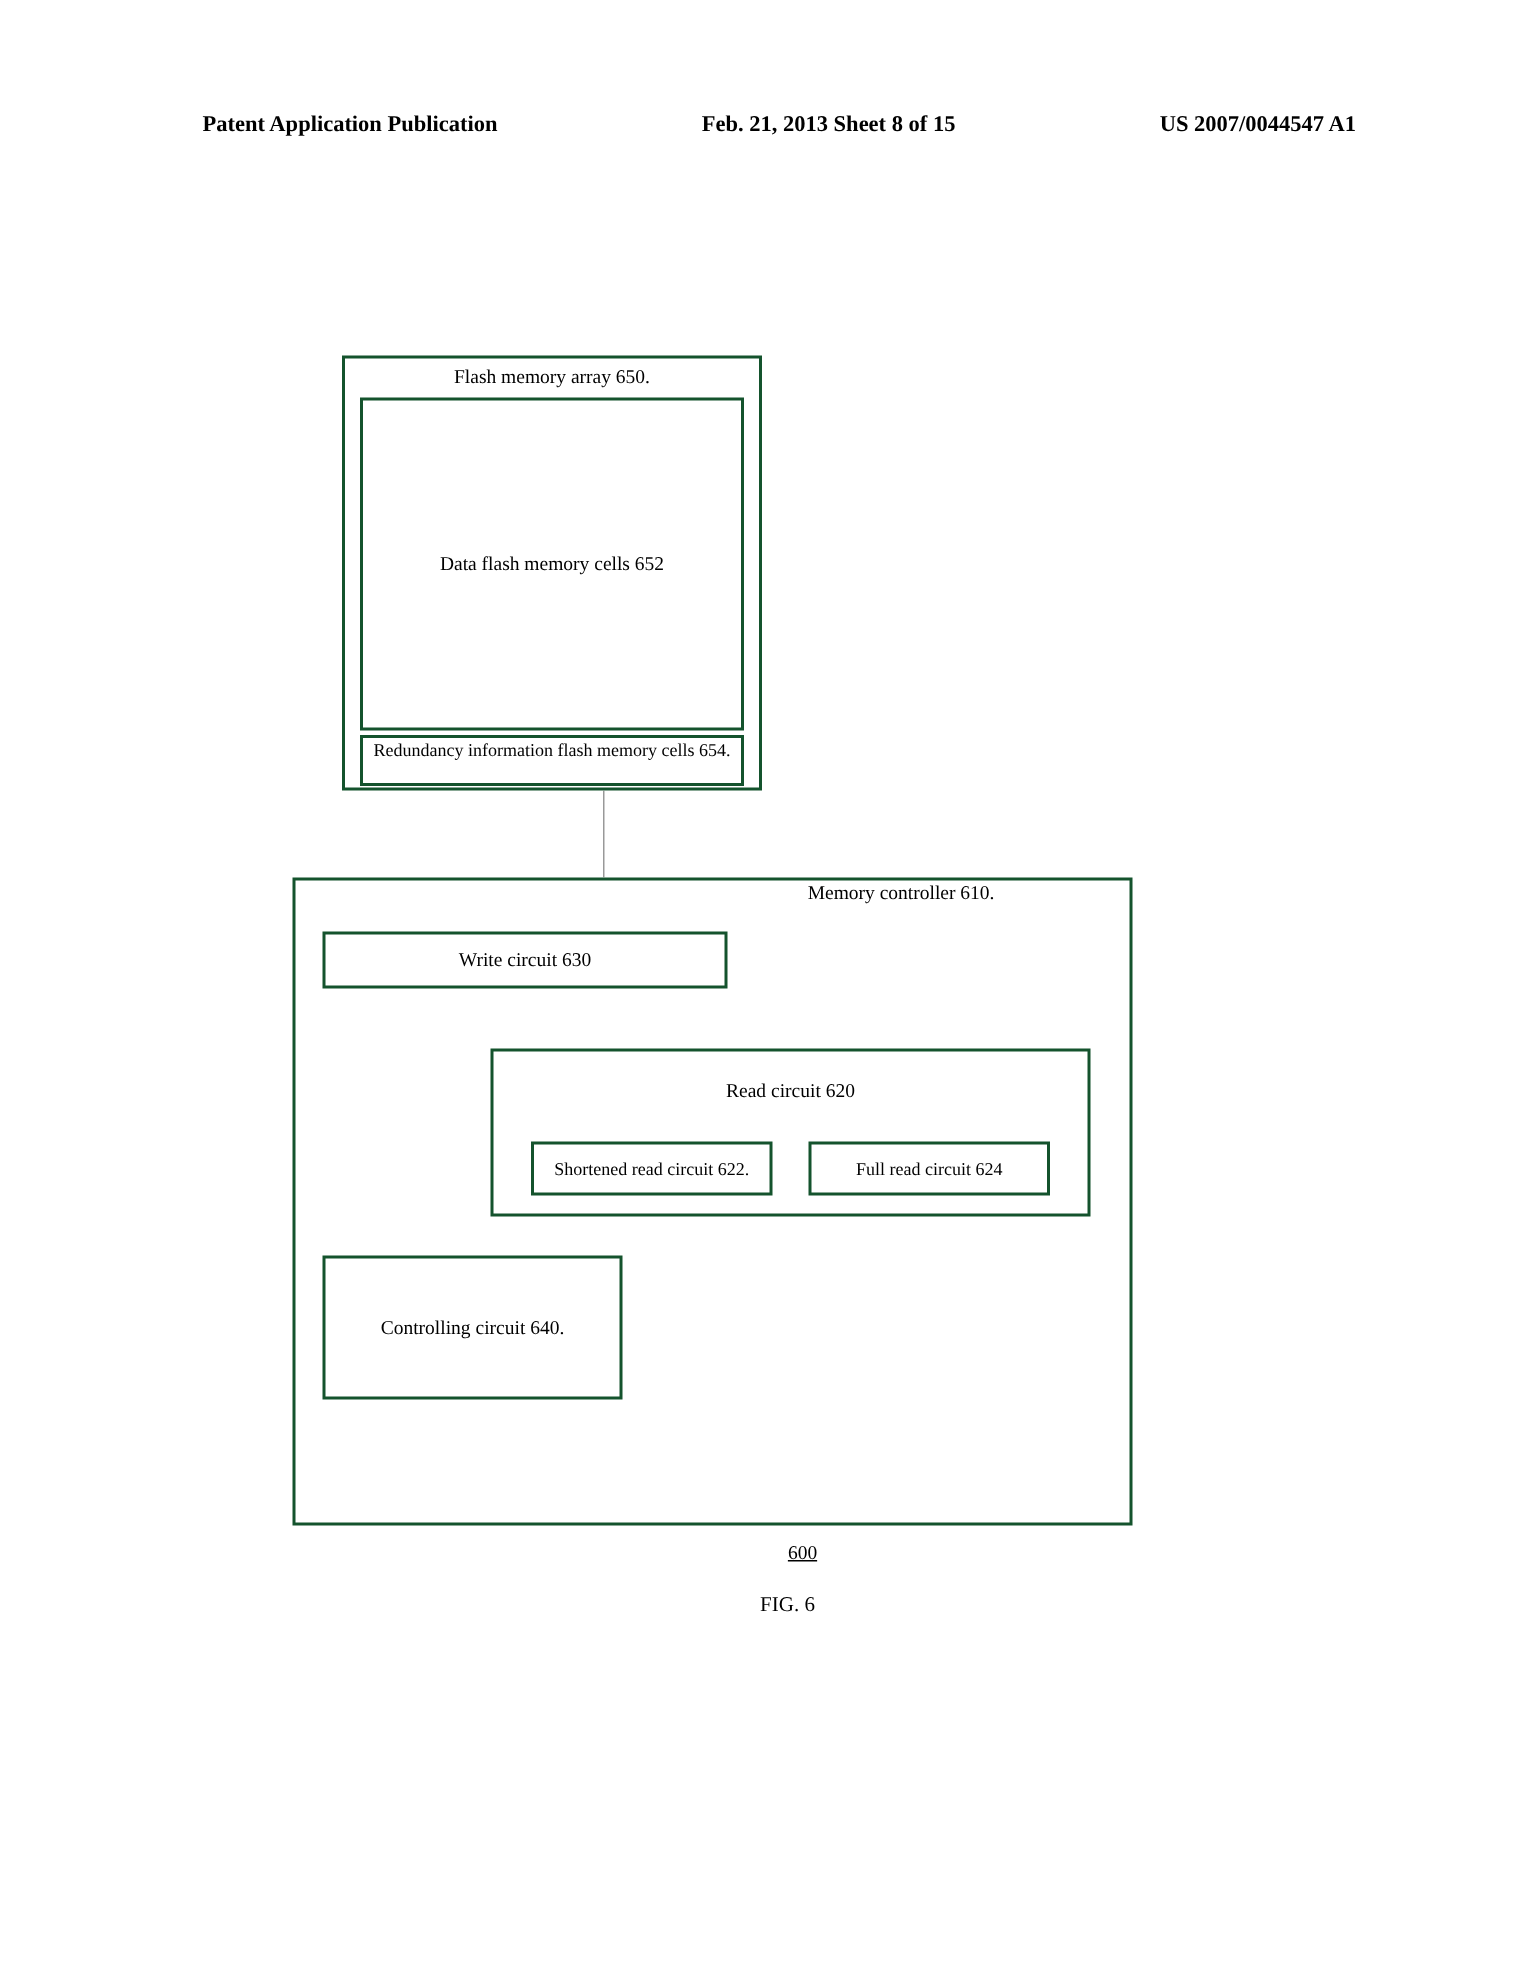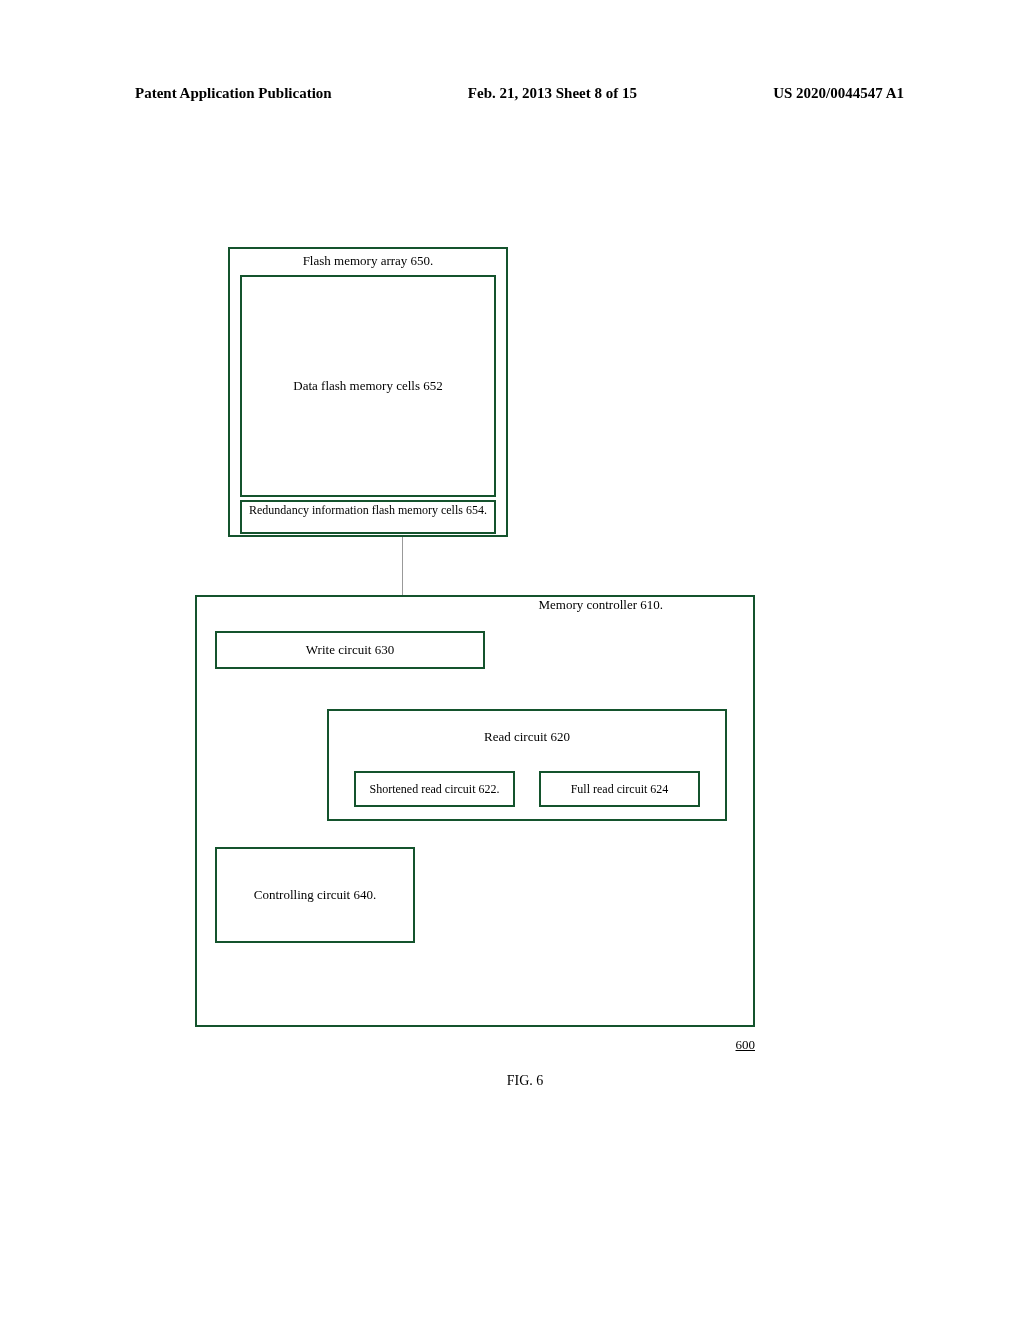--- a/index.html
+++ b/index.html
@@ -10,21 +10,20 @@
       width: 1024px;
       height: 1320px;
       position: relative;
     }
     .header {
       display: flex;
       justify-content: space-between;
       padding: 75px 120px 10px 135px;
       font-size: 15px;
       font-weight: bold;
-      margin-top: 10px;
     }
     .header span { white-space: nowrap; }
     .page-area {
       position: relative;
       width: 1024px;
       height: 1200px;
     }
     .diagram {
       position: absolute;
       left: 195px;
@@ -111,39 +110,39 @@
     }
     .controlling-circuit {
       margin: 26px 0 0 18px;
       width: 200px;
       height: 96px;
       display: flex;
       align-items: center;
       justify-content: center;
     }
     .ref-number {
-      text-align: right;
+      text-align: center;
       margin: 10px 0 16px 120px;
       font-size: 13px;
       text-decoration: underline;
     }
     .fig-label {
       text-align: center;
       margin-top: 20px;
       font-size: 14px;
       margin-left: 100px;
     }
   </style>
 </head>
 <body>
 
 <div class="header">
   <span>Patent Application Publication</span>
   <span>Feb. 21, 2013  Sheet 8 of 15</span>
-  <span>US 2020/0044547 A1</span>
+  <span>US 2007/0044547 A1</span>
 </div>
 
 <div class="page-area">
   <div class="diagram">
 
     <div class="box flash-array">
       <div class="title">Flash memory array 650.</div>
       <div class="box data-cells">
         <span>Data flash memory cells 652</span>
       </div>

